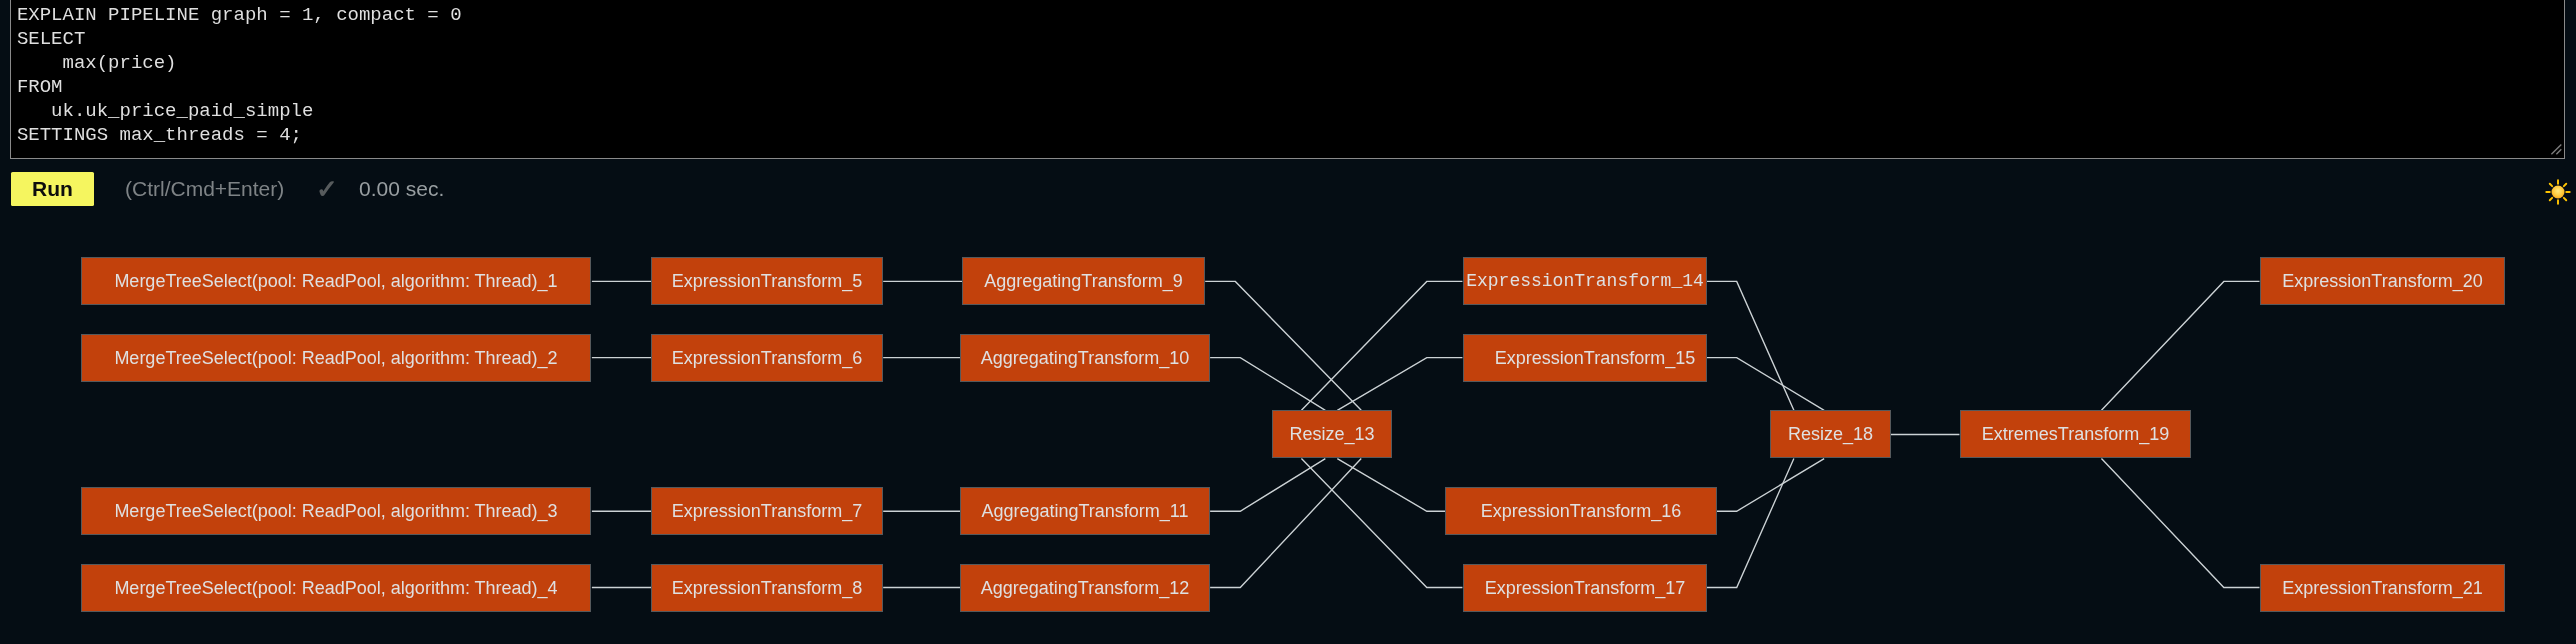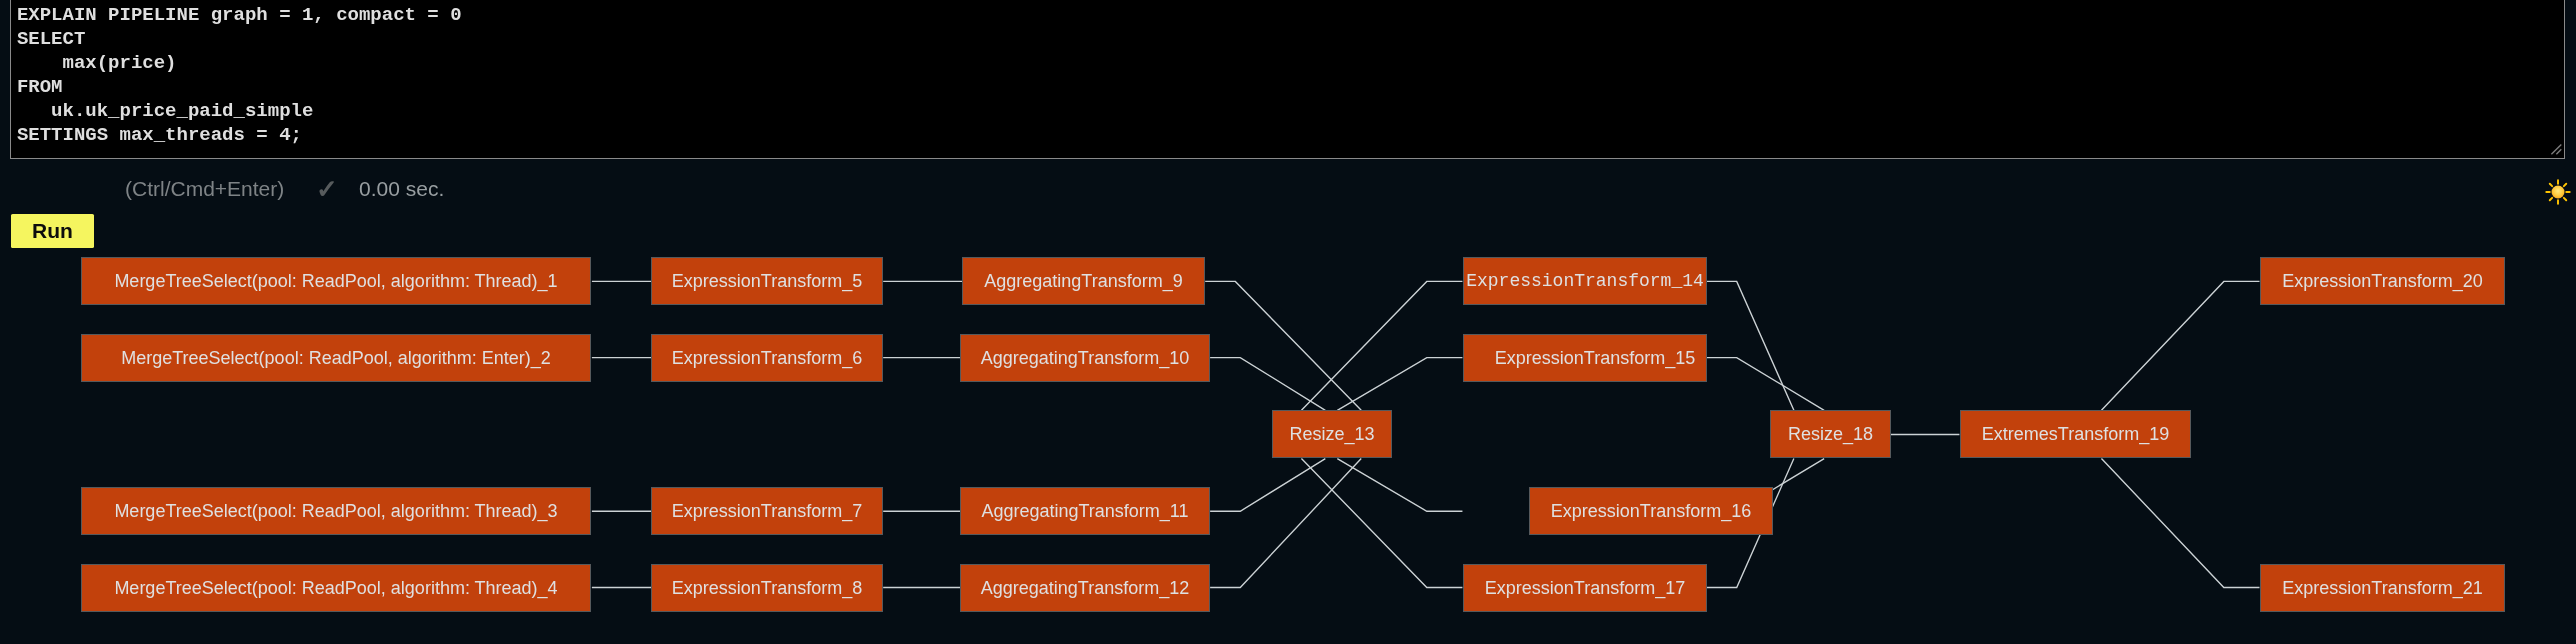--- a/index.html
+++ b/index.html
@@ -1,28 +1,28 @@
 <!DOCTYPE html>
 <html style="font-size:8.8px"><head>
 <meta charset="utf-8">
 <style>
   html,body{margin:0;padding:0;background:#050d14;}
   #app{position:relative;width:2576px;height:644px;background:#050d14;overflow:hidden;
        font-family:"Liberation Sans",sans-serif;}
   
   #editor{position:absolute;left:10.4px;top:-1.1px;width:2555px;height:160px;box-sizing:border-box;
-          background:#000;border:1.6px solid #8a8a8a;font-weight:bold;}
+          background:#000;border:1.6px solid #8a8a8a;}
   #editor pre{margin:0;padding:3.3px 5.5px;font-family:"Liberation Mono",monospace;
               font-size:19px;line-height:24px;color:#dfdfdf;white-space:pre;}
   #resize-grip{position:absolute;right:2.2px;bottom:2.2px;width:15.4px;height:15.4px;}
   
   .tb{position:absolute;top:172px;height:34px;line-height:34px;font-size:21px;}
   #run-btn{left:11px;width:83px;background:#f5f55f;color:#0d0d0d;font-weight:bold;
            text-align:center;border:none;border-radius:1.6px;font-family:"Liberation Sans",sans-serif;
-           font-size:21px;cursor:pointer;padding:0;margin-top:42px;}
+           font-size:21px;cursor:pointer;padding:0;}
   #hint{left:125px;color:#7e8386;}
   #check{left:316px;color:#575b5d;font-size:26px;font-weight:bold;}
   #elapsed{left:359px;color:#989ea1;}
   #stats{right:53px;color:#989ea1;}
   #sun{position:absolute;left:2545px;top:179px;width:26px;height:26px;cursor:pointer;}
   
   #edge-svg{position:absolute;left:0;top:0;width:2576px;height:644px;}
   .pnode{position:absolute;box-sizing:border-box;background:#c2410c;border:1.6px solid #56595c;
          color:#dfe0e1;font-size:18px;display:flex;align-items:center;justify-content:center;
          white-space:nowrap;}
@@ -90,35 +90,35 @@
         <polyline points="2371.5,836 2600,1071 2665,1071" fill="none" stroke="#ccd2d5" stroke-width="2.5"></polyline>
         <polyline points="3110,513 3165,513 3269.2,748" fill="none" stroke="#ccd2d5" stroke-width="2.5"></polyline>
         <polyline points="3110,652 3165,652 3324.45,748" fill="none" stroke="#ccd2d5" stroke-width="2.5"></polyline>
         <polyline points="3110,932 3165,932 3324.45,836" fill="none" stroke="#ccd2d5" stroke-width="2.5"></polyline>
         <polyline points="3110,1071 3165,1071 3269.2,836" fill="none" stroke="#ccd2d5" stroke-width="2.5"></polyline>
         <polyline points="3446,792 3501,792 3506,792 3571,792" fill="none" stroke="#ccd2d5" stroke-width="2.5"></polyline>
         <polyline points="3829.915,748 4053,513 4118,513" fill="none" stroke="#ccd2d5" stroke-width="2.5"></polyline>
         <polyline points="3829.915,836 4053,1071 4118,1071" fill="none" stroke="#ccd2d5" stroke-width="2.5"></polyline>
       </svg>
   <div class="pnode" style="left: 81px; top: 257px; width: 510px; height: 48px;">MergeTreeSelect(pool: ReadPool, algorithm: Thread)_1</div>
-      <div class="pnode" style="left: 81px; top: 334px; width: 510px; height: 48px;">MergeTreeSelect(pool: ReadPool, algorithm: Enter)_2</div>
+      <div class="pnode" style="left: 81px; top: 334px; width: 510px; height: 48px;">MergeTreeSelect(pool: ReadPool, algorithm: Thread)_2</div>
       <div class="pnode" style="left: 81px; top: 487px; width: 510px; height: 48px;">MergeTreeSelect(pool: ReadPool, algorithm: Thread)_3</div>
       <div class="pnode" style="left: 81px; top: 564px; width: 510px; height: 48px;">MergeTreeSelect(pool: ReadPool, algorithm: Thread)_4</div>
       <div class="pnode" style="left: 651px; top: 257px; width: 232px; height: 48px;">ExpressionTransform_5</div>
       <div class="pnode" style="left: 651px; top: 334px; width: 232px; height: 48px;">ExpressionTransform_6</div>
       <div class="pnode" style="left: 651px; top: 487px; width: 232px; height: 48px;">ExpressionTransform_7</div>
       <div class="pnode" style="left: 651px; top: 564px; width: 232px; height: 48px;">ExpressionTransform_8</div>
       <div class="pnode" style="left: 962px; top: 257px; width: 243px; height: 48px;">AggregatingTransform_9</div>
       <div class="pnode" style="left: 960px; top: 334px; width: 250px; height: 48px;">AggregatingTransform_10</div>
       <div class="pnode" style="left: 960px; top: 487px; width: 250px; height: 48px;">AggregatingTransform_11</div>
       <div class="pnode" style="left: 960px; top: 564px; width: 250px; height: 48px;">AggregatingTransform_12</div>
       <div class="pnode" style="left: 1272px; top: 410px; width: 120px; height: 48px;">Resize_13</div>
       <div class="pnode" style="left: 1463px; top: 257px; width: 244px; height: 48px; font-family: Liberation Mono, monospace;">ExpressionTransform_14</div>
       <div class="pnode" style="left: 1463px; top: 334px; width: 244px; height: 48px; padding-left: 20px;">ExpressionTransform_15</div>
-      <div class="pnode" style="left: 1529px; top: 487px; width: 244px; height: 48px;">ExpressionTransform_16</div>
+      <div class="pnode" style="left: 1445px; top: 487px; width: 272px; height: 48px;">ExpressionTransform_16</div>
       <div class="pnode" style="left: 1463px; top: 564px; width: 244px; height: 48px;">ExpressionTransform_17</div>
       <div class="pnode" style="left: 1770px; top: 410px; width: 121px; height: 48px;">Resize_18</div>
       <div class="pnode" style="left: 1960px; top: 410px; width: 231px; height: 48px;">ExtremesTransform_19</div>
       <div class="pnode" style="left: 2260px; top: 257px; width: 245px; height: 48px;">ExpressionTransform_20</div>
       <div class="pnode" style="left: 2260px; top: 564px; width: 245px; height: 48px;">ExpressionTransform_21</div>
     </div>
 
 </div>
 
 

